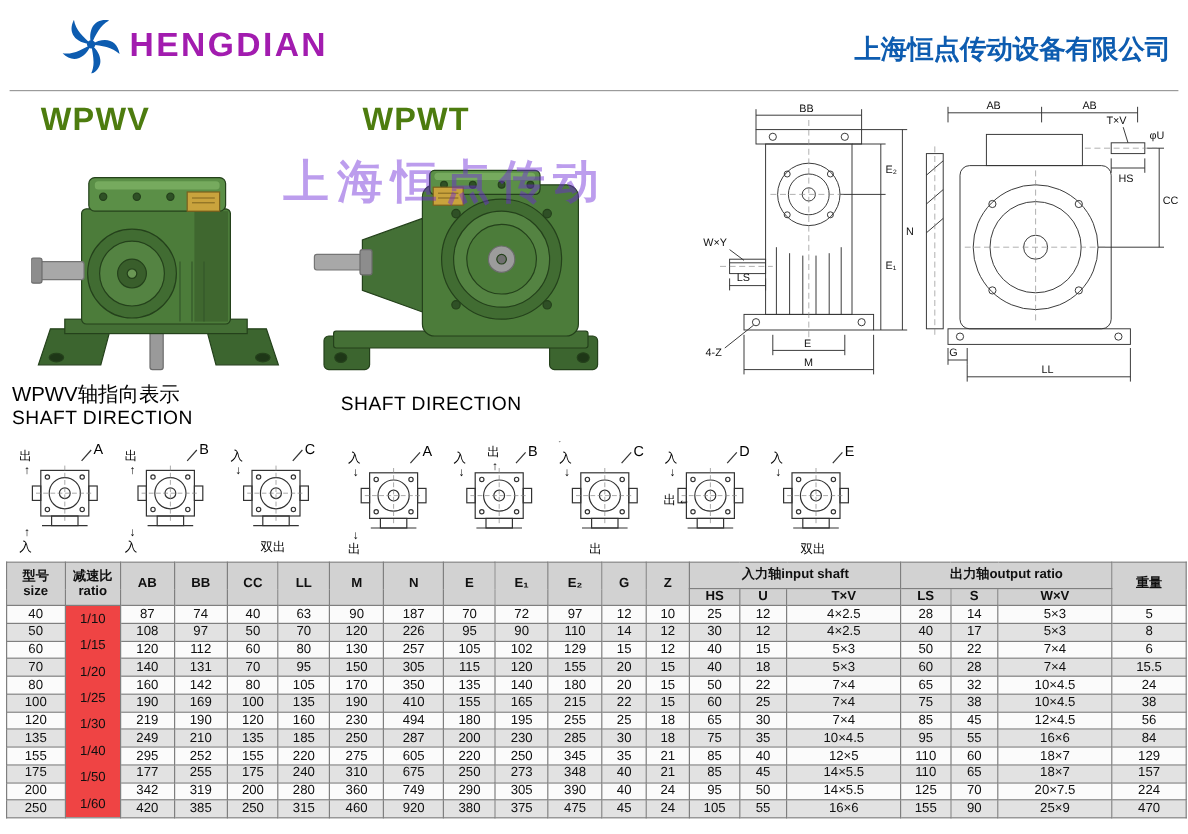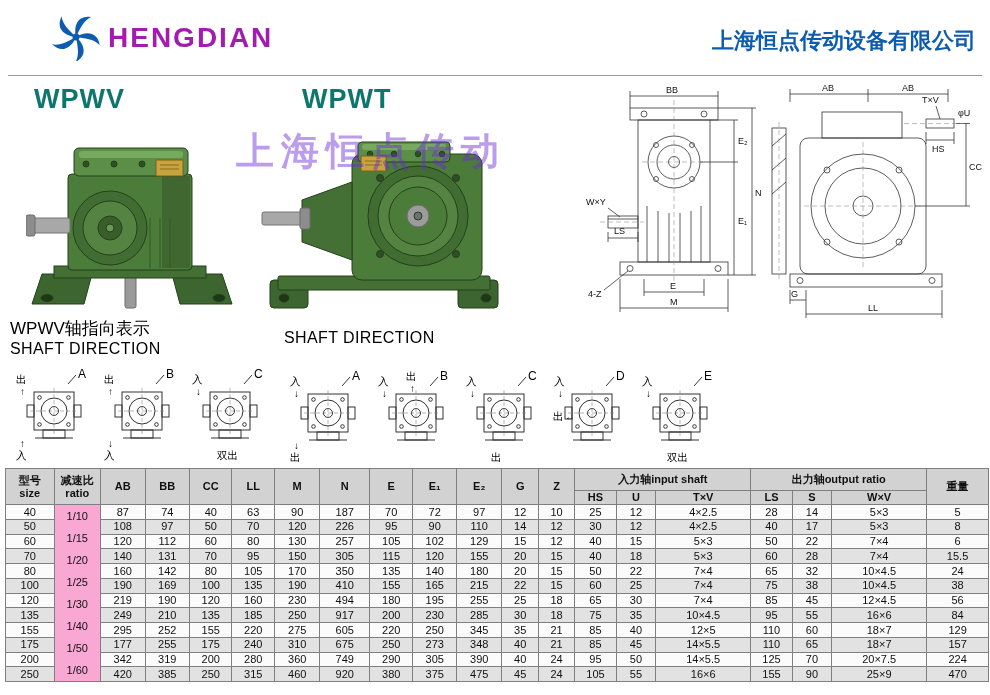--- a/index.html
+++ b/index.html
@@ -2,21 +2,21 @@
 <html><head>
 <meta charset="utf-8">
 <style>
   *{box-sizing:border-box}
   body{margin:0;background:#ffffff;font-family:"Liberation Sans",sans-serif}
   .page{position:relative;width:990px;height:695px;background:#fff;overflow:hidden}
   .logo{position:absolute;left:52px;top:13px;width:48px;height:48px}
   .brand-name{position:absolute;left:108px;top:22px;font-size:28px;font-weight:bold;color:#a21caf;letter-spacing:2px}
   .company{position:absolute;right:14px;top:26px;font-size:22px;font-weight:bold;color:#0d5cb0;white-space:nowrap}
   .hdr-rule{position:absolute;left:8px;right:8px;top:75px;height:0;border-top:1px solid #9b9b9b}
-  .model-title{position:absolute;top:84px;font-size:27px;font-weight:bold;color:#0f766e;letter-spacing:1px}
+  .model-title{position:absolute;top:84px;font-size:27px;font-weight:bold;color:#4d7c0f;letter-spacing:1px}
   #title-wpwv{left:34px}
   #title-wpwt{left:302px}
   .photo{position:absolute}
   .watermark{position:absolute;left:236px;top:126px;font-size:38px;font-weight:bold;color:#6d28d9;opacity:.45;letter-spacing:7px;z-index:6;pointer-events:none;white-space:nowrap}
   .tdraw{position:absolute}
   .tdraw .ln *{fill:none;stroke:#333;stroke-width:.8}
   .tdraw .ln .cl{stroke:#888;stroke-width:.55;stroke-dasharray:5 3}
   .tdraw .lb text{font-size:9px;fill:#111}
   .shaft-head{position:absolute;color:#000;line-height:1.25}
   .shaft-head .cn{font-size:17px}
@@ -28,21 +28,21 @@
   .sd svg .lt{font-size:12px}
   .sd svg .cn{font-size:10.5px}
   .sd svg .ar{font-size:10px}
   table.spec{position:absolute;left:5px;top:468px;width:984px;border-collapse:collapse;table-layout:fixed;font-size:11px;color:#101010}
   .spec th,.spec td{border:1px solid #7f7f7f;text-align:center;padding:0;line-height:1.15;overflow:hidden}
   .spec thead th{background:#d2d2d2;font-weight:bold;white-space:pre-line}
   .spec thead tr:first-child th{height:22px}
   .spec thead tr:last-child th{height:14px}
   .spec tbody td{height:14px;background:#fbfbfb;white-space:nowrap}
   .spec tbody tr.alt td{background:#e2e2e2}
-  .spec td.ratio-cell{white-space:pre-line;line-height:22px;background:#f9a8d4}
+  .spec td.ratio-cell{white-space:pre-line;line-height:22px;background:#ef4444}
 </style>
 </head>
 <body>
 
 <div class="page">
 
   <svg class="logo" viewBox="0 0 48 48">
     <g fill="#0d5cb0">
       <path d="M24 24 C21 11 27 2 39 4 C31 8 28 16 24 24 Z"></path>
       <path d="M24 24 C21 11 27 2 39 4 C31 8 28 16 24 24 Z" transform="rotate(72 24 24)"></path>
@@ -628,21 +628,21 @@
           <td>12×4.5</td>
           <td>56</td>
         </tr>
         <tr class="alt">
           <td>135</td>
           <td>249</td>
           <td>210</td>
           <td>135</td>
           <td>185</td>
           <td>250</td>
-          <td>917</td>
+          <td>287</td>
           <td>200</td>
           <td>230</td>
           <td>285</td>
           <td>30</td>
           <td>18</td>
           <td>75</td>
           <td>35</td>
           <td>10×4.5</td>
           <td>95</td>
           <td>55</td>

